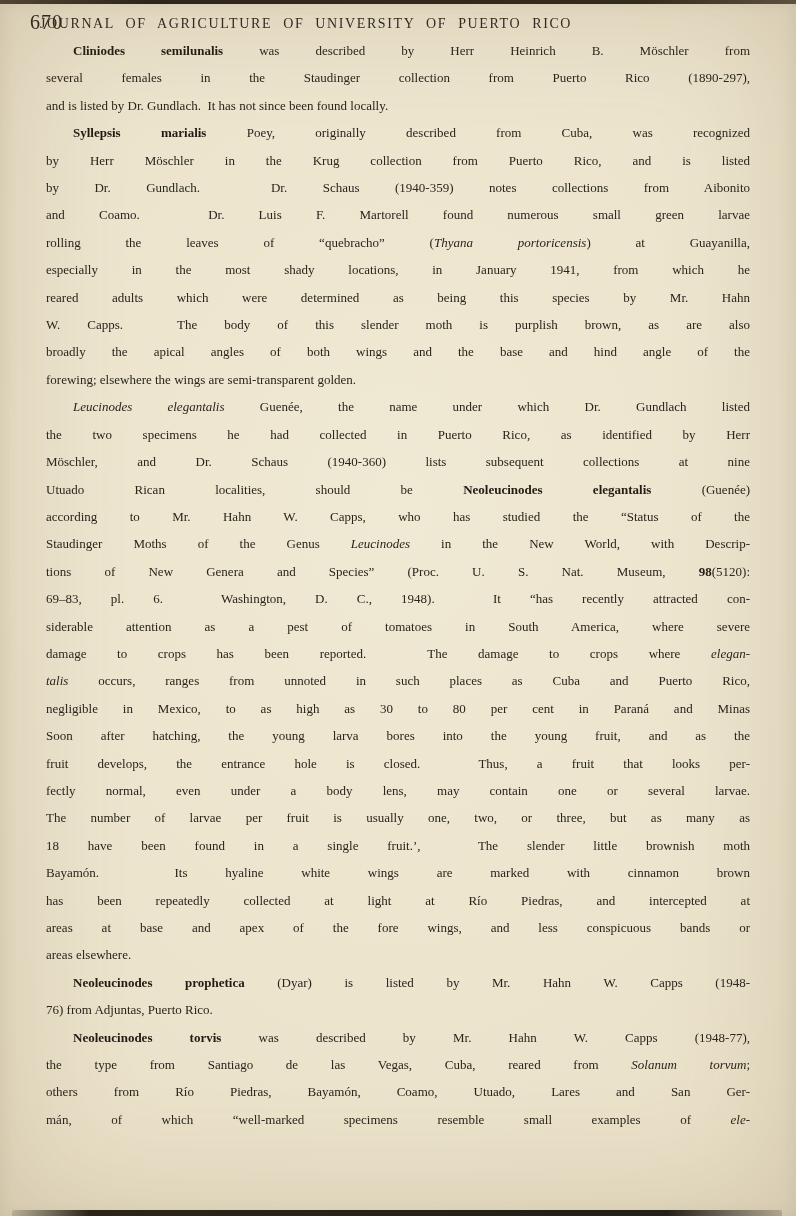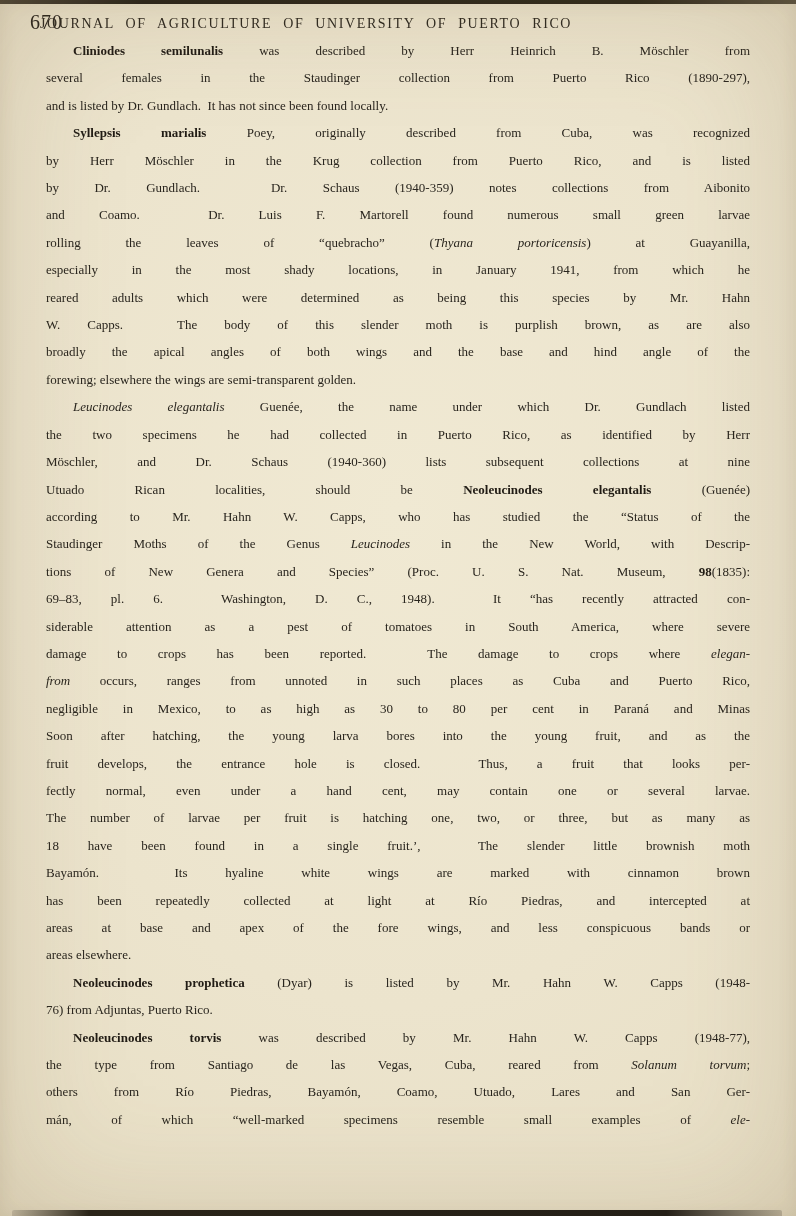--- a/index.html
+++ b/index.html
@@ -95,30 +95,30 @@
       <span class="line"><span class="n">broadly the apical angles of both wings and the base and hind angle of the</span></span>
       <span class="line end"><span class="n">forewing; elsewhere the wings are semi-transparent golden.</span></span>
     </p>
     <p class="para">
       <span class="line"><span class="i">Leucinodes elegantalis</span><span class="n"> Guenée, the name under which Dr. Gundlach listed</span></span>
       <span class="line"><span class="n">the two specimens he had collected in Puerto Rico, as identified by Herr</span></span>
       <span class="line"><span class="n">Möschler, and Dr. Schaus (1940-360) lists subsequent collections at nine</span></span>
       <span class="line"><span class="n">Utuado Rican localities, should be </span><span class="b">Neoleucinodes elegantalis</span><span class="n"> (Guenée)</span></span>
       <span class="line"><span class="n">according to Mr. Hahn W. Capps, who has studied the “Status of the</span></span>
       <span class="line"><span class="n">Staudinger Moths of the Genus </span><span class="i">Leucinodes</span><span class="n"> in the New World, with Descrip-</span></span>
-      <span class="line"><span class="n">tions of New Genera and Species” (Proc. U. S. Nat. Museum, </span><span class="b">98</span><span class="n">(1835):</span></span>
+      <span class="line"><span class="n">tions of New Genera and Species” (Proc. U. S. Nat. Museum, </span><span class="b">98</span><span class="n">(5120):</span></span>
       <span class="line"><span class="n">69–83, pl. 6.&nbsp; Washington, D. C., 1948).&nbsp; It “has recently attracted con-</span></span>
       <span class="line"><span class="n">siderable attention as a pest of tomatoes in South America, where severe</span></span>
       <span class="line"><span class="n">damage to crops has been reported.&nbsp; The damage to crops where </span><span class="i">elegan-</span></span>
-      <span class="line"><span class="i">from</span><span class="n"> occurs, ranges from unnoted in such places as Cuba and Puerto Rico,</span></span>
+      <span class="line"><span class="i">talis</span><span class="n"> occurs, ranges from unnoted in such places as Cuba and Puerto Rico,</span></span>
       <span class="line"><span class="n">negligible in Mexico, to as high as 30 to 80 per cent in Paraná and Minas</span></span>
       <span class="line"><span class="n">Soon after hatching, the young larva bores into the young fruit, and as the</span></span>
       <span class="line"><span class="n">fruit develops, the entrance hole is closed.&nbsp; Thus, a fruit that looks per-</span></span>
-      <span class="line"><span class="n">fectly normal, even under a hand cent, may contain one or several larvae.</span></span>
-      <span class="line"><span class="n">The number of larvae per fruit is hatching one, two, or three, but as many as</span></span>
+      <span class="line"><span class="n">fectly normal, even under a body lens, may contain one or several larvae.</span></span>
+      <span class="line"><span class="n">The number of larvae per fruit is usually one, two, or three, but as many as</span></span>
       <span class="line"><span class="n">18 have been found in a single fruit.’,&nbsp; The slender little brownish moth</span></span>
       <span class="line"><span class="n">Bayamón.&nbsp; Its hyaline white wings are marked with cinnamon brown</span></span>
       <span class="line"><span class="n">has been repeatedly collected at light at Río Piedras, and intercepted at</span></span>
       <span class="line"><span class="n">areas at base and apex of the fore wings, and less conspicuous bands or</span></span>
       <span class="line end"><span class="n">areas elsewhere.</span></span>
     </p>
     <p class="para">
       <span class="line"><span class="b">Neoleucinodes prophetica</span><span class="n"> (Dyar) is listed by Mr. Hahn W. Capps (1948-</span></span>
       <span class="line end"><span class="n">76) from Adjuntas, Puerto Rico.</span></span>
     </p>

